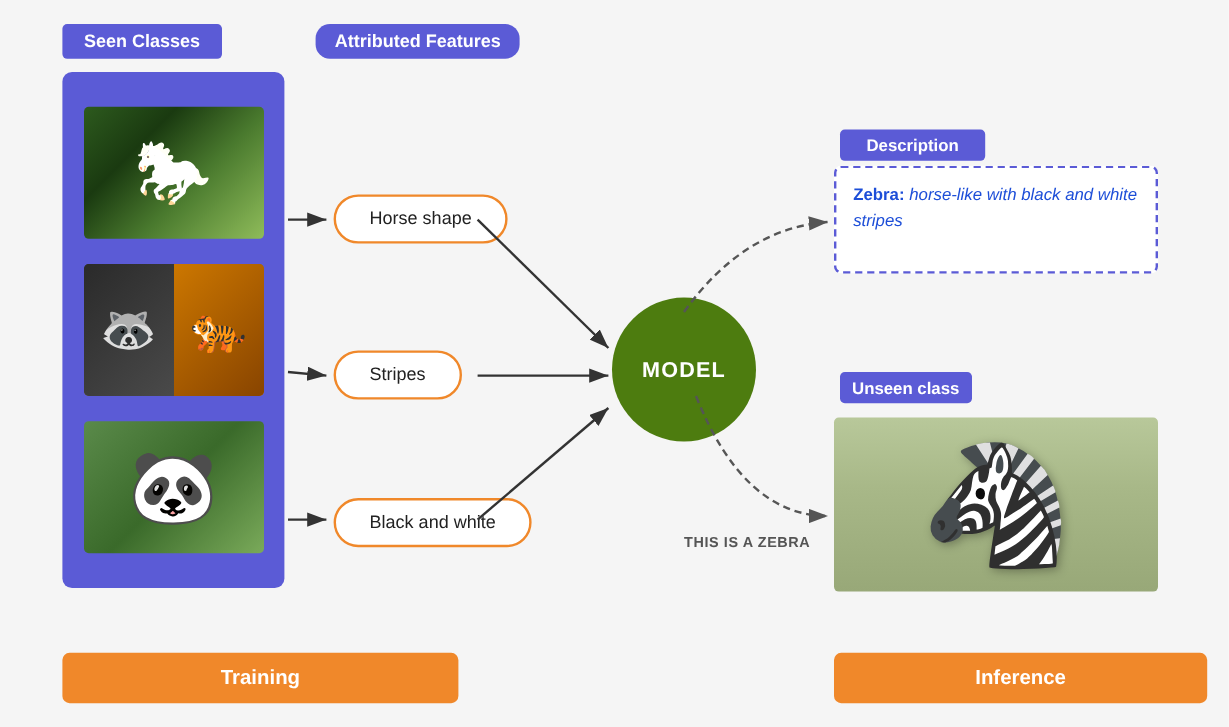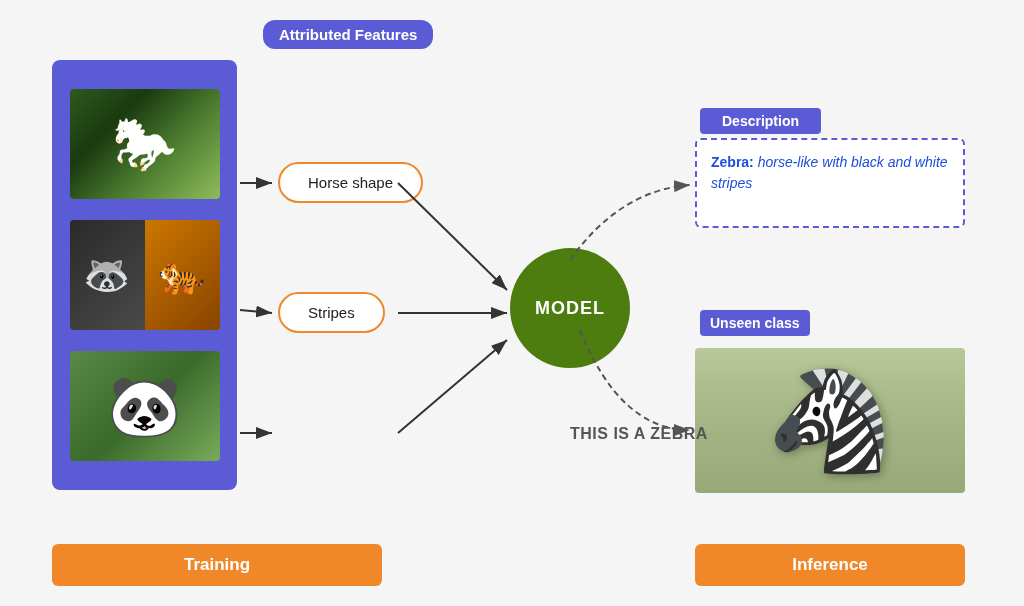--- a/index.html
+++ b/index.html
@@ -256,21 +256,21 @@
       color: #fff;
       font-size: 17px;
       font-weight: bold;
     }
 
     
     .inference-bar {
       position: absolute;
       bottom: 20px;
       left: 695px;
-      width: 270px;
+      width: 311px;
       height: 42px;
       background: #f0882a;
       border-radius: 6px;
       display: flex;
       align-items: center;
       justify-content: center;
       color: #fff;
       font-size: 17px;
       font-weight: bold;
     }
@@ -281,47 +281,49 @@
       top: 0;
       left: 0;
       width: 1024px;
       height: 606px;
       pointer-events: none;
     }
 
     
     .zebra-label {
       position: absolute;
-      top: 425px;
+      top: 445px;
       left: 570px;
-      font-size: 16px;
+      font-size: 12px;
       font-weight: bold;
       color: #555;
       letter-spacing: 0.5px;
     }
   </style>
 </head>
 <body>
 
 <div class="main-container">
 
+  <div class="seen-classes-label">Seen Classes</div>
 
   <div class="attributed-features-label">Attributed Features</div>
 
   <div class="seen-classes-panel">
     <div class="animal-image horse-img"></div>
     <div class="animal-image lemur-tiger-img">
       <div class="lemur-part"></div>
       <div class="tiger-part"></div>
     </div>
     <div class="animal-image panda-img"></div>
   </div>
 
   <div class="feature-box feature-stripes">Stripes</div>
   <div class="feature-box feature-horse">Horse shape</div>
+  <div class="feature-box feature-bw">Black and white</div>
 
   <div class="model-circle">MODEL</div>
 
   <div class="description-label">Description</div>
 
   <div class="description-box">
     <span class="zebra-bold">Zebra:</span>
     <span class="zebra-italic">horse-like with black and white stripes</span>
   </div>
 

